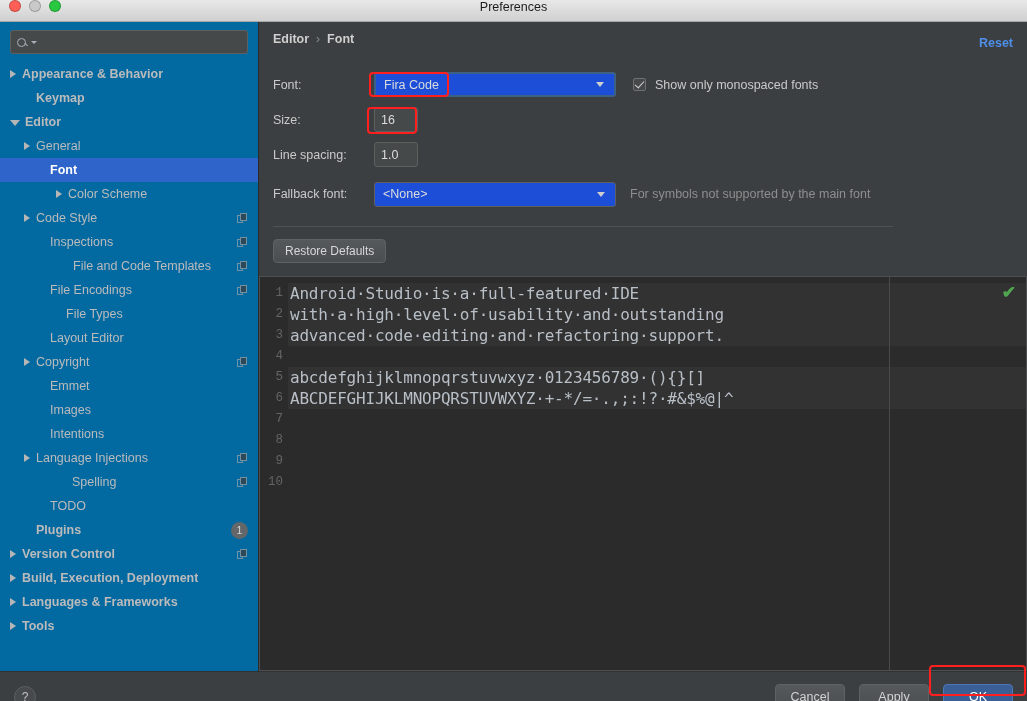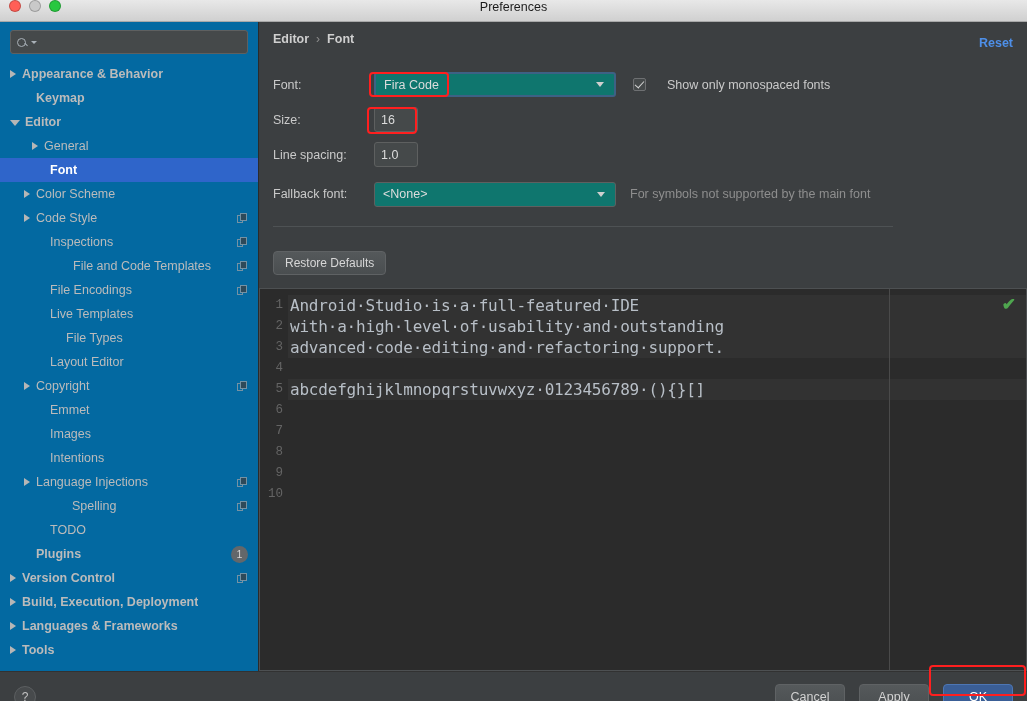--- a/index.html
+++ b/index.html
@@ -105,55 +105,55 @@
   .crumb { font-size:12.5px; color:#cfcfcf; font-weight:bold; }
   .crumb-sep { color:#8d8d8d; margin:0 7px; font-size:12px; }
   .reset-link {
     margin-left:auto; color:#4e8fe8; font-size:12.5px; font-weight:bold; cursor:pointer;margin-top:8px;
   }
 
   .form { padding:12px 14px 0 14px; }
   .form-row { display:flex; align-items:center; height:35px; }
   .form-label { font-size:12.5px; color:#cacaca; width:101px; flex:none; }
   .combo {
-    width:242px; height:25px; background:#0f766e; border:1px solid #5e6060;
+    width:242px; height:25px; background:#1d4ed8; border:1px solid #5e6060;
     border-radius:3px; display:flex; align-items:center;
     padding:0 4px 0 8px; font-size:12.5px; color:#dcdcdc; position:relative;
   }
   .combo.focused { border:2px solid #3d6185; }
   .combo .cval { flex:1; white-space:nowrap; overflow:hidden; }
   .combo .caret {
     width:0;height:0;border-left:4.5px solid transparent;border-right:4.5px solid transparent;
     border-top:5px solid #cfcfcf; margin-right:6px; flex:none;
   }
   .tinput {
     width:44px; height:25px; background:#45494a; border:1px solid #5e6060;
     border-radius:3px; color:#dcdcdc; font-size:12.5px; padding:0 6px;
     font-family:"Liberation Sans",sans-serif; outline:none;
   }
-  .check-wrap { display:flex; align-items:center; gap:21px; margin-left:17px; }
+  .check-wrap { display:flex; align-items:center; gap:9px; margin-left:17px; }
   .cbox {
     width:13px; height:13px; border:1px solid #6e7072; border-radius:2px;
     background:#45494a; display:flex; align-items:center; justify-content:center;
     flex:none; position:relative;
   }
   .cbox.checked:after {
     content:""; width:4px; height:8px; border:solid #d5d5d5;
     border-width:0 1.6px 1.6px 0; transform:rotate(42deg); margin-top:-2px;
   }
   .check-label { font-size:12.5px; color:#cacaca; }
   .hint { font-size:12.5px; color:#8e8e8e; margin-left:14px; }
   .divider { height:1px; background:#4e5254; margin:10px 0 0 0; width:620px; }
   .btn {
     background:linear-gradient(to bottom,#55595b,#4a4e50);
     border:1px solid #5f6264; border-radius:4px;
     color:#d7d7d7; font-size:12px; padding:4px 11px;
     font-family:"Liberation Sans",sans-serif; cursor:pointer;
   }
-  .restore-wrap { margin-top:24px; }
+  .restore-wrap { margin-top:12px; }
 
   
   .preview {
     margin:13px 0 0 0; flex:1;
     background:#2b2b2b; border:1px solid #4d5052;
     position:relative; overflow:hidden;
     display:flex;
   }
   .gutter {
     width:28px; background:#2b2b2b; flex:none;
@@ -242,34 +242,34 @@
             <span class="lbl">Appearance &amp; Behavior</span>
           </div>
           <div class="tree-item bold" style="padding-left: 24px;">
             <span class="arrow none"></span>
             <span class="lbl">Keymap</span>
           </div>
           <div class="tree-item bold" style="padding-left: 10px;">
             <span class="arrow open"></span>
             <span class="lbl">Editor</span>
           </div>
-          <div class="tree-item" style="padding-left: 32px;">
+          <div class="tree-item" style="padding-left: 24px;">
             <span class="arrow "></span>
             <span class="lbl">General</span>
           </div>
           <div class="tree-item selected bold" style="padding-left: 38px;">
             <span class="arrow none"></span>
             <span class="lbl">Font</span>
           </div>
+          <div class="tree-item" style="padding-left: 24px; margin-left: 32px;">
+            <span class="arrow "></span>
+            <span class="lbl">Color Scheme</span>
+          </div>
           <div class="tree-item" style="padding-left: 24px;">
             <span class="arrow "></span>
-            <span class="lbl">Color Scheme</span>
-          </div>
-          <div class="tree-item" style="padding-left: 24px;">
-            <span class="arrow "></span>
             <span class="lbl">Code Style</span>
             <span class="copy-ic">
               <span class="b1"></span>
               <span class="b2"></span>
             </span>
           </div>
           <div class="tree-item" style="padding-left: 38px;">
             <span class="arrow none"></span>
             <span class="lbl">Inspections</span>
             <span class="copy-ic">
@@ -285,24 +285,20 @@
               <span class="b2"></span>
             </span>
           </div>
           <div class="tree-item" style="padding-left: 38px;">
             <span class="arrow none"></span>
             <span class="lbl">File Encodings</span>
             <span class="copy-ic">
               <span class="b1"></span>
               <span class="b2"></span>
             </span>
-          </div>
-          <div class="tree-item" style="padding-left: 38px;">
-            <span class="arrow none"></span>
-            <span class="lbl">Live Templates</span>
           </div>
           <div class="tree-item" style="padding-left: 54px;">
             <span class="arrow none"></span>
             <span class="lbl">File Types</span>
           </div>
           <div class="tree-item" style="padding-left: 38px;">
             <span class="arrow none"></span>
             <span class="lbl">Layout Editor</span>
           </div>
           <div class="tree-item" style="padding-left: 24px;">
@@ -435,20 +431,21 @@
             <div>8</div>
             <div>9</div>
             <div>10</div>
           </div>
         <div class="code-area" id="codeArea">
           <div class="code-line hl">Android·Studio·is·a·full-featured·IDE</div>
             <div class="code-line hl">with·a·high·level·of·usability·and·outstanding</div>
             <div class="code-line hl">advanced·code·editing·and·refactoring·support.</div>
             <div class="code-line"></div>
             <div class="code-line hl">abcdefghijklmnopqrstuvwxyz·0123456789·(){}[]</div>
+            <div class="code-line hl">ABCDEFGHIJKLMNOPQRSTUVWXYZ·+-*/=·.,;:!?·#&amp;$%@|^</div>
             <div class="code-line"></div>
             <div class="code-line"></div>
             <div class="code-line"></div>
             <div class="code-line"></div>
             <div class="vline"></div>
           <div class="check-mark">✔</div>
         </div>
       </div>
     </div>
   </div>

